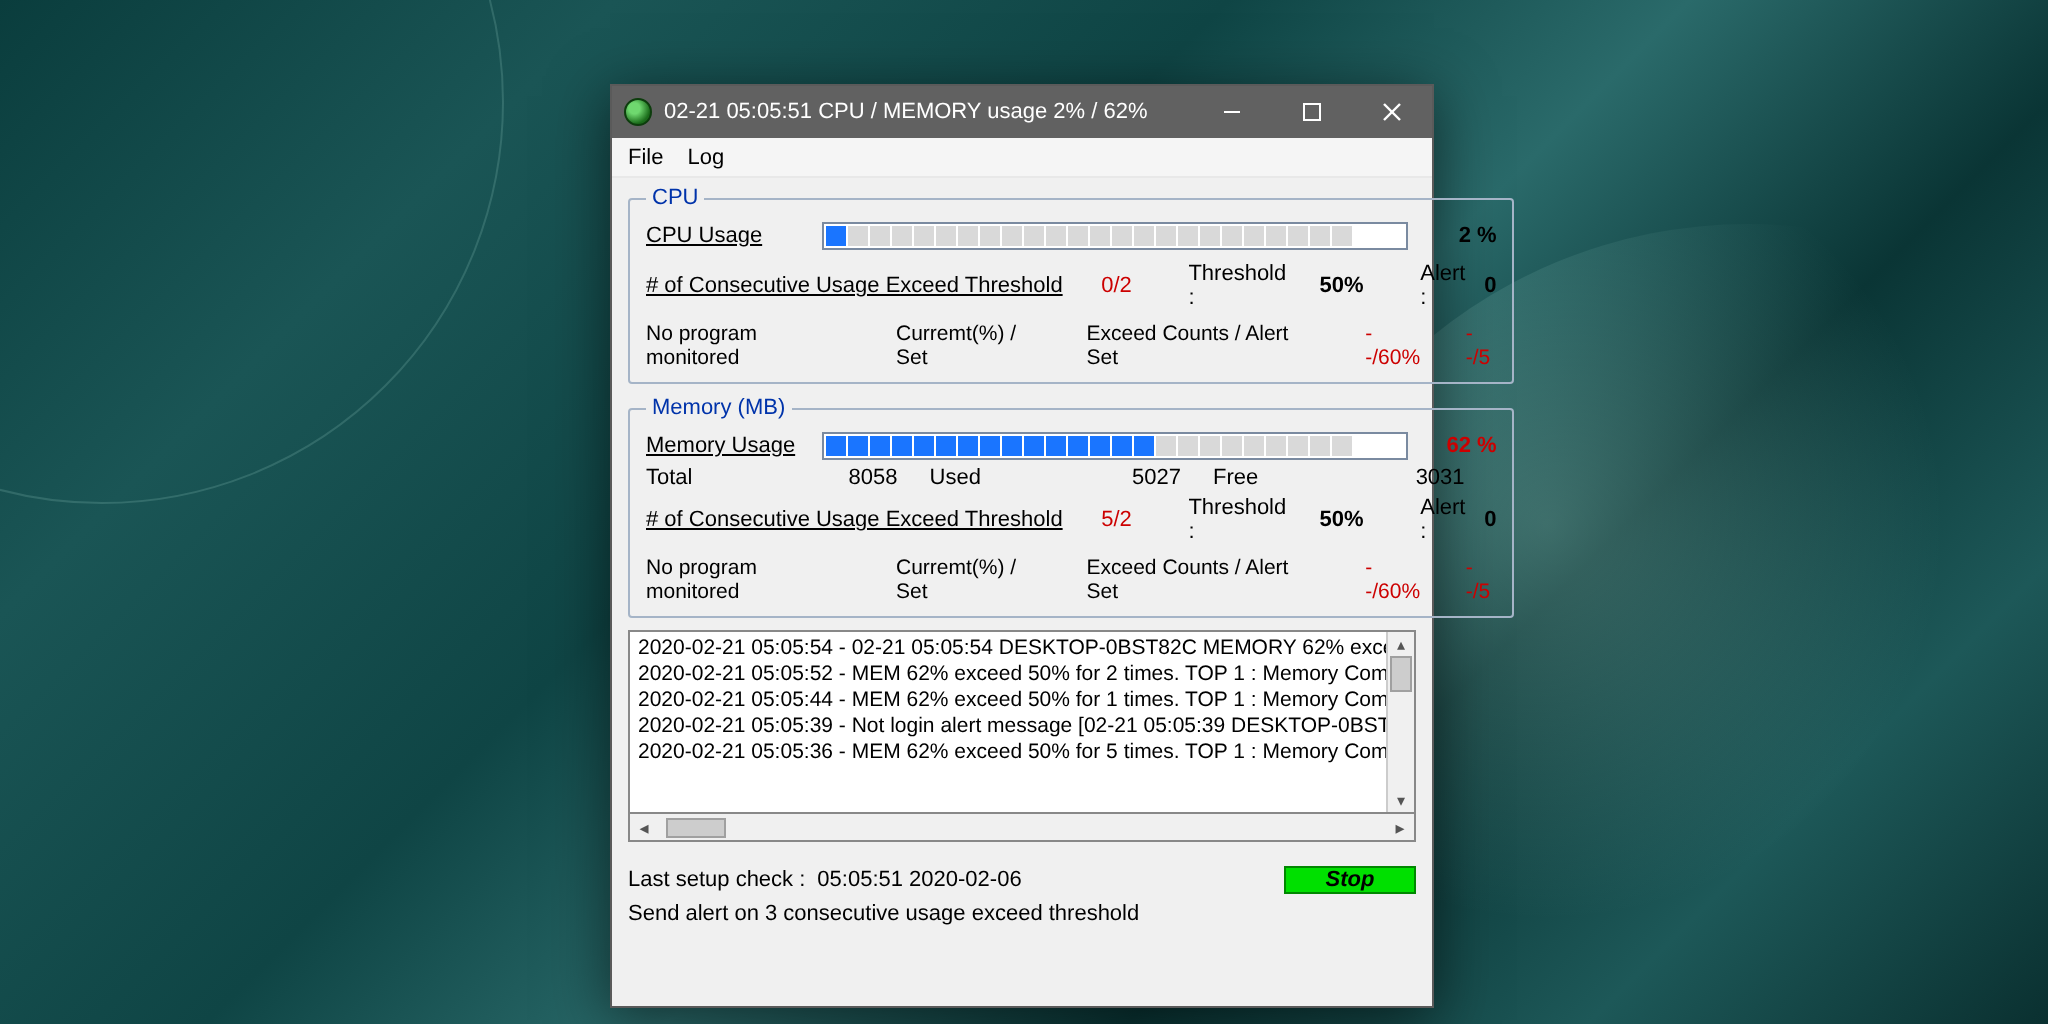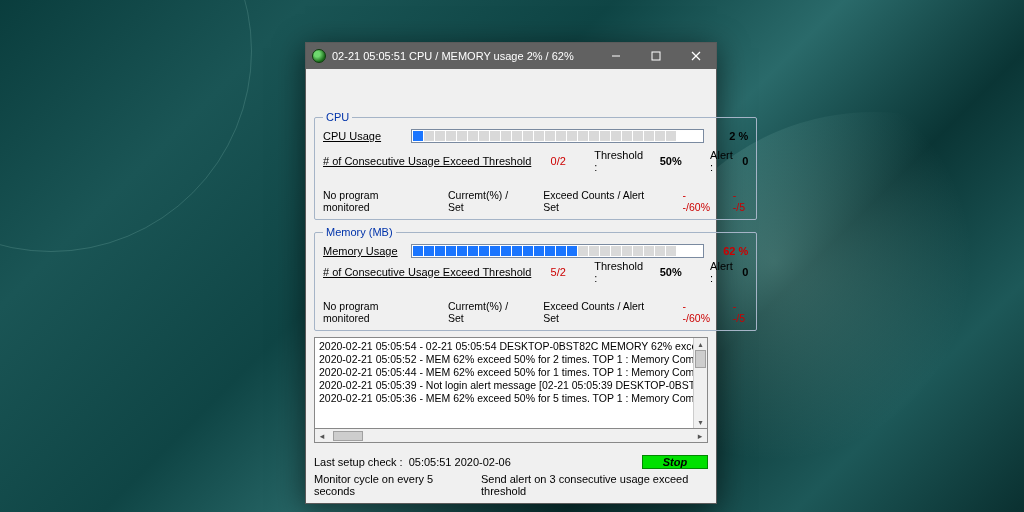--- a/index.html
+++ b/index.html
@@ -46,21 +46,21 @@
     width:40px; height:100%; display:flex; align-items:center; justify-content:center;
     color:#fff; font-size:10px;
   }
 
   .menubar {
     height:20px; background:#f5f5f5; display:flex; align-items:center;
     font-size:11px; gap:12px; padding-left:8px; border-bottom:1px solid #e8e8e8;
   }
   .menubar span { cursor:default; }
 
-  .client { flex:1; padding:4px 8px 6px 8px; display:flex; flex-direction:column; font-size:11px; color:#000;justify-content:flex-end; }
+  .client { flex:1; padding:4px 8px 6px 8px; display:flex; flex-direction:column; font-size:11px; color:#000; }
   fieldset {
     border:1px solid #a5b4c7; border-radius:2px;
     padding:4px 8px 6px 8px; margin-bottom:6px;
   }
   legend { color:#0033aa; font-size:11px; padding:0 3px; }
 
   .row { display:flex; align-items:center; gap:6px; margin:2px 0; }
   .label { white-space:nowrap;text-decoration:underline; }
   .progress {
     flex:1; height:14px; border:1px solid #7a8aa0; background:#fff;
@@ -69,21 +69,21 @@
   .progress .segs {
     position:absolute; inset:0; display:flex; gap:1px; padding:1px;
   }
   .progress .segs span {
     width:10px; background:#d9d9d9;
   }
   .progress .segs span.on { background:#1a75ff; }
   .pct { font-weight:bold; min-width:38px; text-align:right; }
   .pct.red { color:#cc0000; }
   .red { color:#cc0000; }
-  .tinyrow { font-size:10.5px; margin-top:16px; display:flex; gap:6px; }
+  .tinyrow { font-size:10.5px; margin-top:6px; display:flex; gap:6px; }
 
   .memgrid { display:grid; grid-template-columns:repeat(6,1fr); font-size:11px; margin:3px 0; }
   .memgrid div:nth-child(odd){ }
   .memgrid div:nth-child(even){ text-align:right; padding-right:16px; }
 
   .logbox {
     border:1px solid #888; background:#fff; height:92px;
     overflow:hidden; font-size:10.5px; line-height:13px; padding:2px 4px;
     position:relative;
   }
@@ -127,20 +127,24 @@
       </div>
       <div class="winbtn close">
         <svg width="10" height="10">
             <line x1="1" y1="1" x2="9" y2="9" stroke="#fff" stroke-width="1.2"></line>
             <line x1="9" y1="1" x2="1" y2="9" stroke="#fff" stroke-width="1.2"></line>
           </svg>
       </div>
     </div>
   </div>
 
+  <div class="menubar">
+    <span>File</span>
+    <span>Log</span>
+  </div>
 
   <div class="client">
 
     <fieldset>
       <legend>CPU</legend>
       <div class="row">
         <span class="label" style="width:82px">CPU Usage</span>
         <div class="progress">
           <div class="segs" id="cpu-segs">
               <span class="on"></span>
@@ -222,20 +226,28 @@
               <span></span>
               <span></span>
               <span></span>
               <span></span>
               <span></span>
               <span></span>
               <span></span>
             </div>
         </div>
         <span class="pct red">62 %</span>
+      </div>
+      <div class="memgrid">
+        <div>Total</div>
+        <div>8058</div>
+        <div>Used</div>
+        <div>5027</div>
+        <div>Free</div>
+        <div>3031</div>
       </div>
       <div class="row">
         <span class="label"># of Consecutive Usage Exceed Threshold</span>
         <span style="width:8px"></span>
         <span class="red">5/2</span>
         <span style="width:18px"></span>
         <span>Threshold :</span>
         <span style="width:4px"></span>
         <b>50%</b>
         <span style="width:18px"></span>
@@ -278,19 +290,18 @@
     </div>
 
     <div class="bottom">
       <div class="row2" style="margin-top:6px">
         <span>Last setup check :</span>
         <span style="width:6px"></span>
         <span>05:05:51 2020-02-06</span>
         <div class="stopbtn">Stop</div>
       </div>
       <div class="row2" style="margin-top:4px; gap:22px">
-        <span>Monitor cycle on every 5 seconds</span>
         <span>Send alert on 3 consecutive usage exceed threshold</span>
       </div>
     </div>
 
   </div>
 </div>
 
 </body></html>

